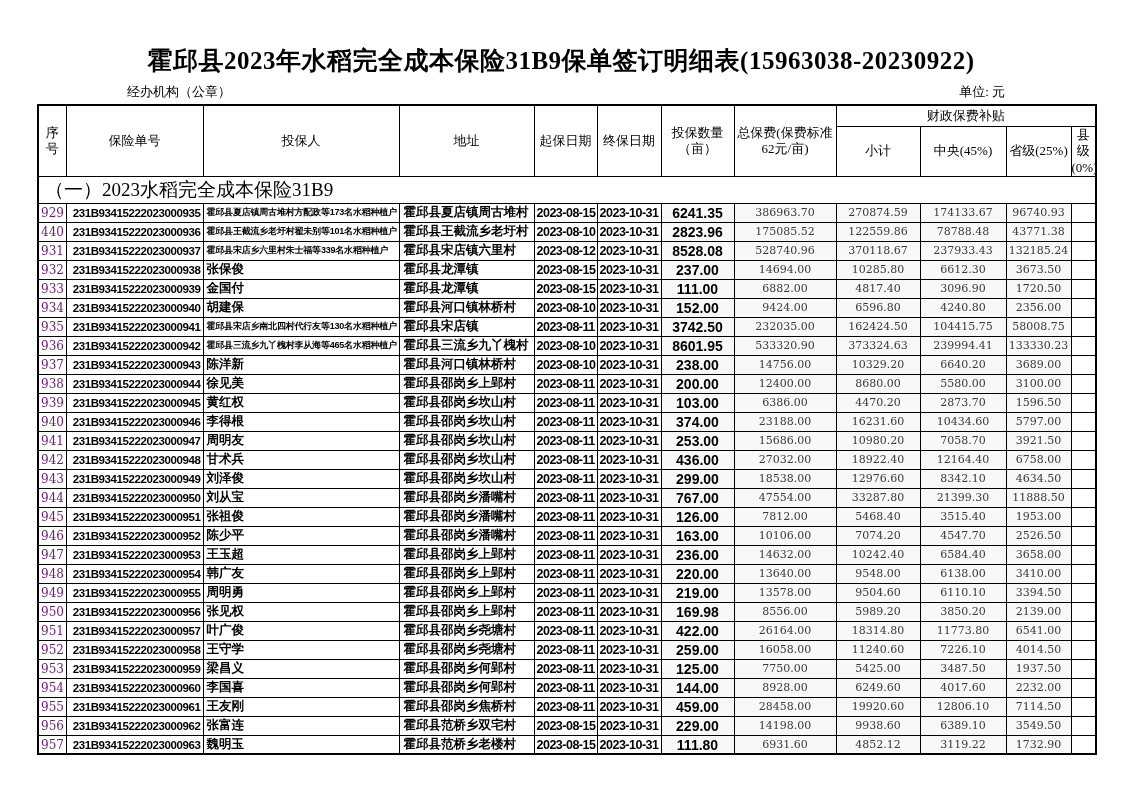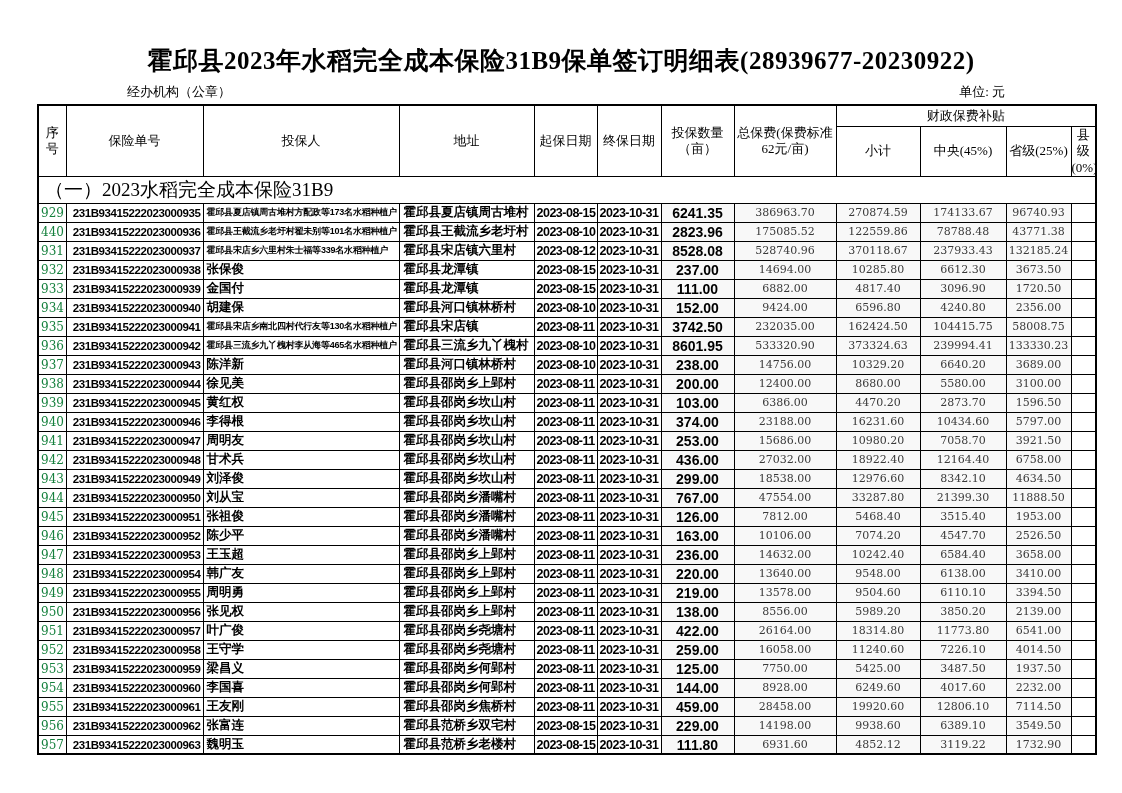--- a/index.html
+++ b/index.html
@@ -58,21 +58,21 @@
   tr.section-row td {
     font-family:"Liberation Serif", serif;
     font-size:19px;
     text-align:left;
     padding-left:6px;
     height:19px;
   }
   tbody tr.data-row { height:19px; }
   td.col-seq {
     font-family:"DejaVu Serif", serif;
-    font-size:12px; color:#15803d;
+    font-size:12px; color:#701a75;
     text-align:center;
   }
   td.col-policy_no {
     font-size:11.5px; font-weight:700;
     letter-spacing:-0.4px;
     text-align:right; padding-left:3px;
   }
   td.col-insured {
     text-align:left; padding-left:3px;
     font-weight:700; font-size:12.5px;
@@ -95,21 +95,21 @@
     font-family:"DejaVu Serif", serif;
     font-size:11px; color:#3a3a3a;
     text-align:center;
     background:#f8f8f8;
   }
   td.col-county { background:#ffffff; }
 </style>
 </head>
 <body>
 
-<div class="page-title">霍邱县2023年水稻完全成本保险31B9保单签订明细表(28939677-20230922)</div>
+<div class="page-title">霍邱县2023年水稻完全成本保险31B9保单签订明细表(15963038-20230922)</div>
 <div class="agency-label">经办机构（公章）</div>
 <div class="unit-label">单位: 元</div>
 
 <table class="policy-table">
   <colgroup>
     <col style="width:28px">
       <col style="width:137px">
       <col style="width:196px">
       <col style="width:135px">
     <col style="width:63px">
@@ -444,21 +444,21 @@
         <td class="col-provincial">3394.50</td>
         <td class="col-county"></td>
       </tr>
       <tr class="data-row">
         <td class="col-seq">950</td>
         <td class="col-policy_no">231B93415222023000956</td>
         <td class="col-insured">张见权</td>
         <td class="col-address">霍邱县邵岗乡上郢村</td>
         <td class="col-start">2023-08-11</td>
         <td class="col-end">2023-10-31</td>
-        <td class="col-qty">138.00</td>
+        <td class="col-qty">169.98</td>
         <td class="col-premium">8556.00</td>
         <td class="col-subtotal">5989.20</td>
         <td class="col-central">3850.20</td>
         <td class="col-provincial">2139.00</td>
         <td class="col-county"></td>
       </tr>
       <tr class="data-row">
         <td class="col-seq">951</td>
         <td class="col-policy_no">231B93415222023000957</td>
         <td class="col-insured">叶广俊</td>

